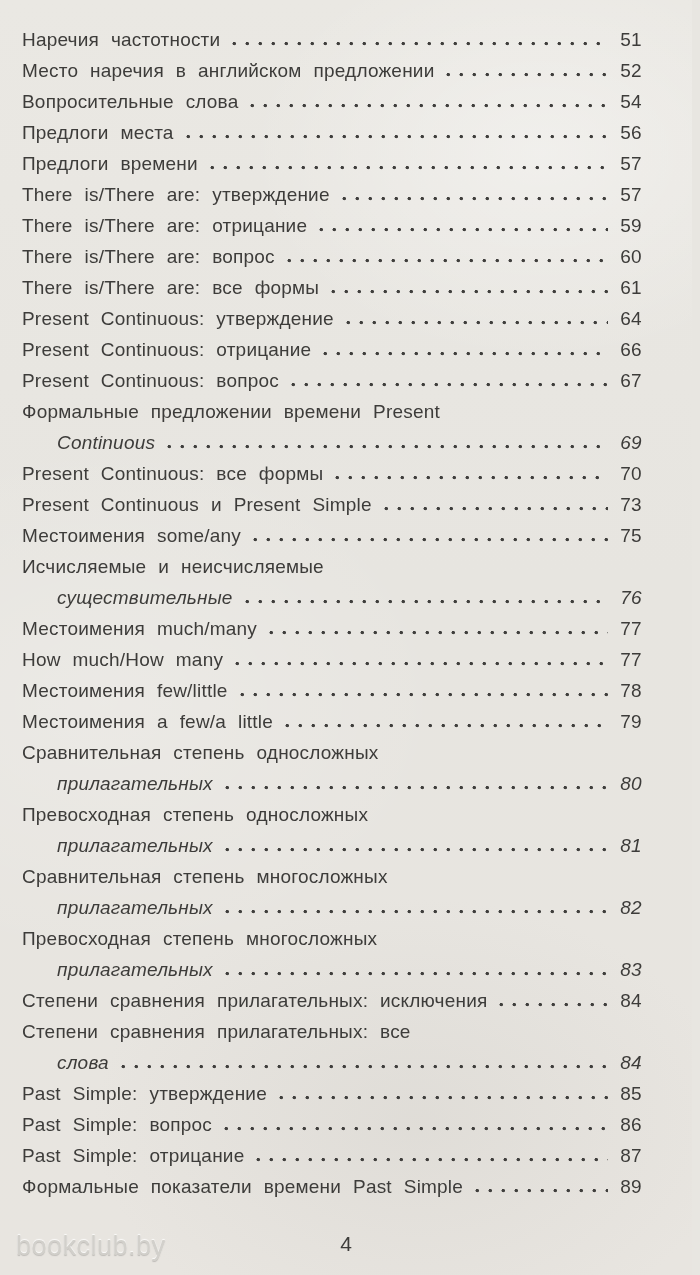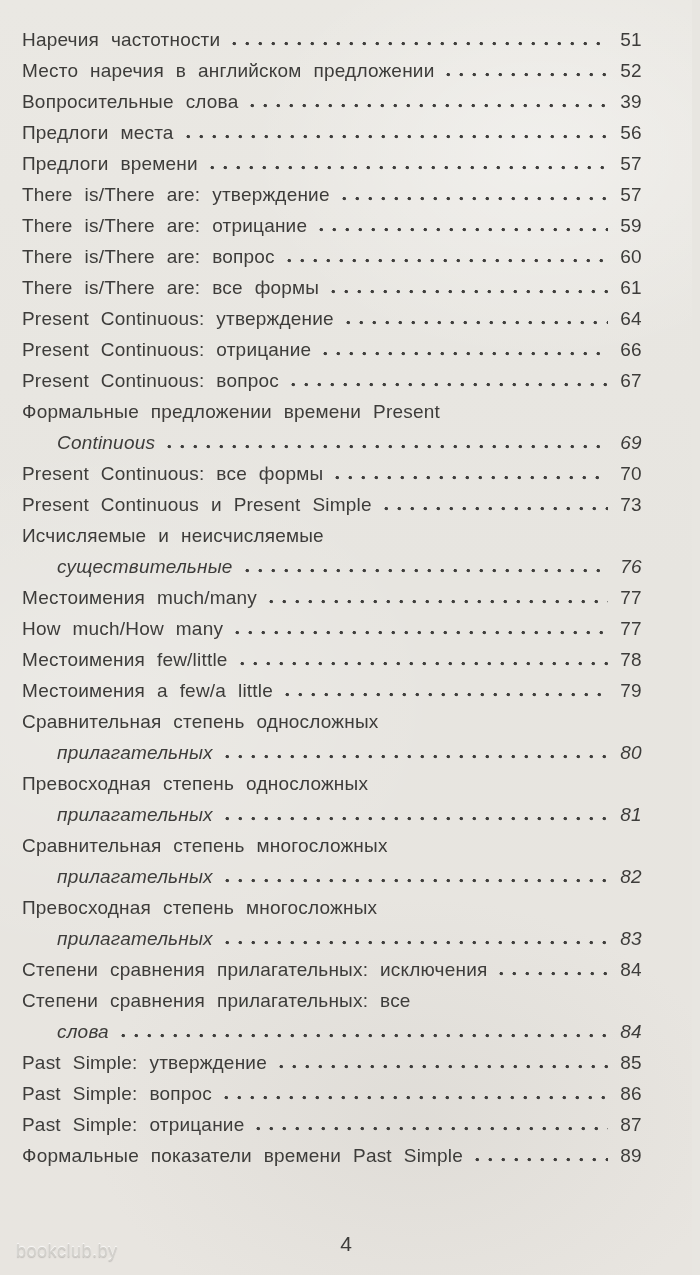--- a/index.html
+++ b/index.html
@@ -75,21 +75,21 @@
     right: 0;
     bottom: 19px;
     text-align: center;
     font-size: 21px;
     color: #3d3c3a;
   }
   .watermark {
     position: absolute;
     left: 16px;
     bottom: 13px;
-    font-size: 18px;
+    font-size: 27px;
     letter-spacing: 0.5px;
     color: #d2d0cb;
     text-shadow:
       0 -1px 1px rgba(255,255,255,0.85),
       0 1px 1px rgba(130,128,124,0.40);
   }
 </style>
 </head>
 <body>
 
@@ -103,21 +103,21 @@
 
   <div class="row">
     <span class="entry-text">Место наречия в английском предложении</span>
     <span class="leader"></span>
     <span class="pageno">52</span>
   </div>
 
   <div class="row">
     <span class="entry-text">Вопросительные слова</span>
     <span class="leader"></span>
-    <span class="pageno">39</span>
+    <span class="pageno">54</span>
   </div>
 
   <div class="row">
     <span class="entry-text">Предлоги места</span>
     <span class="leader"></span>
     <span class="pageno">56</span>
   </div>
 
   <div class="row">
     <span class="entry-text">Предлоги времени</span>
@@ -183,20 +183,25 @@
     <span class="leader"></span>
     <span class="pageno">70</span>
   </div>
 
   <div class="row">
     <span class="entry-text">Present Continuous и Present Simple</span>
     <span class="leader"></span>
     <span class="pageno">73</span>
   </div>
 
+  <div class="row">
+    <span class="entry-text">Местоимения some/any</span>
+    <span class="leader"></span>
+    <span class="pageno">75</span>
+  </div>
 
   <div class="row">
     <span class="entry-text">Исчисляемые и неисчисляемые</span>
 
   </div>
 
   <div class="row indent">
     <span class="entry-text">существительные</span>
     <span class="leader"></span>
     <span class="pageno">76</span>

